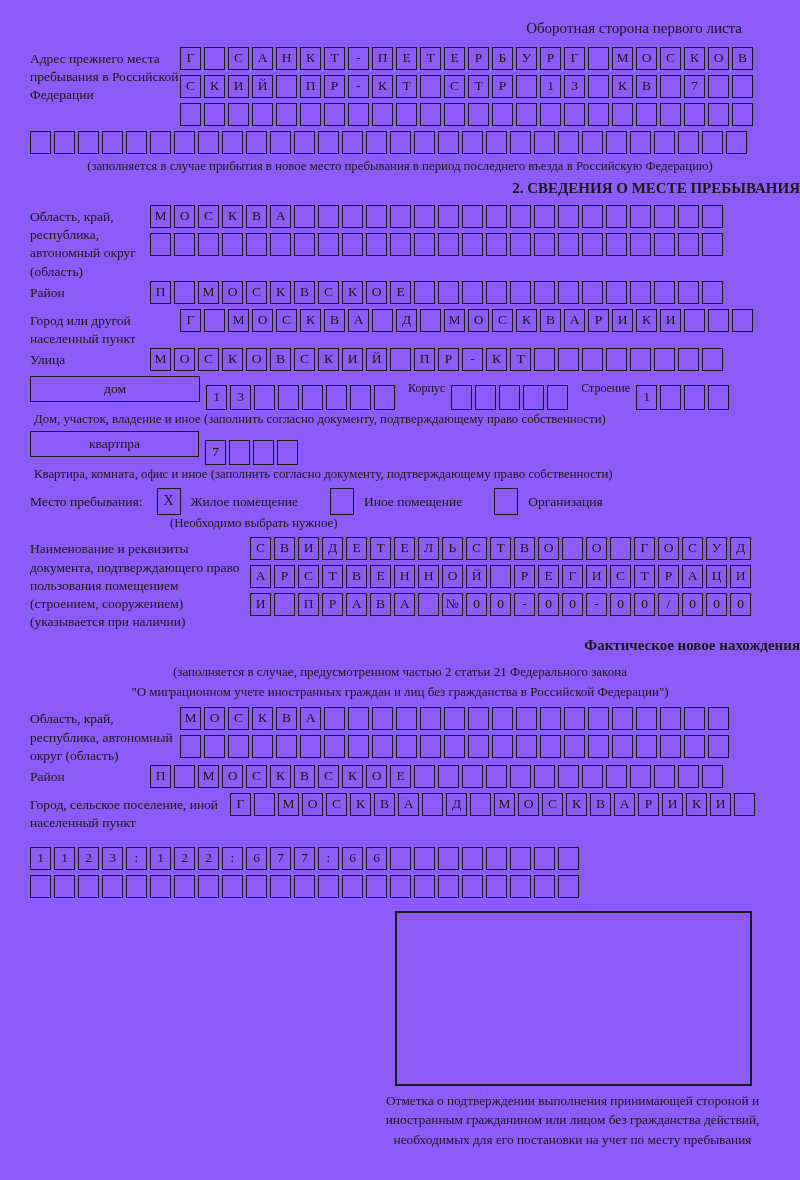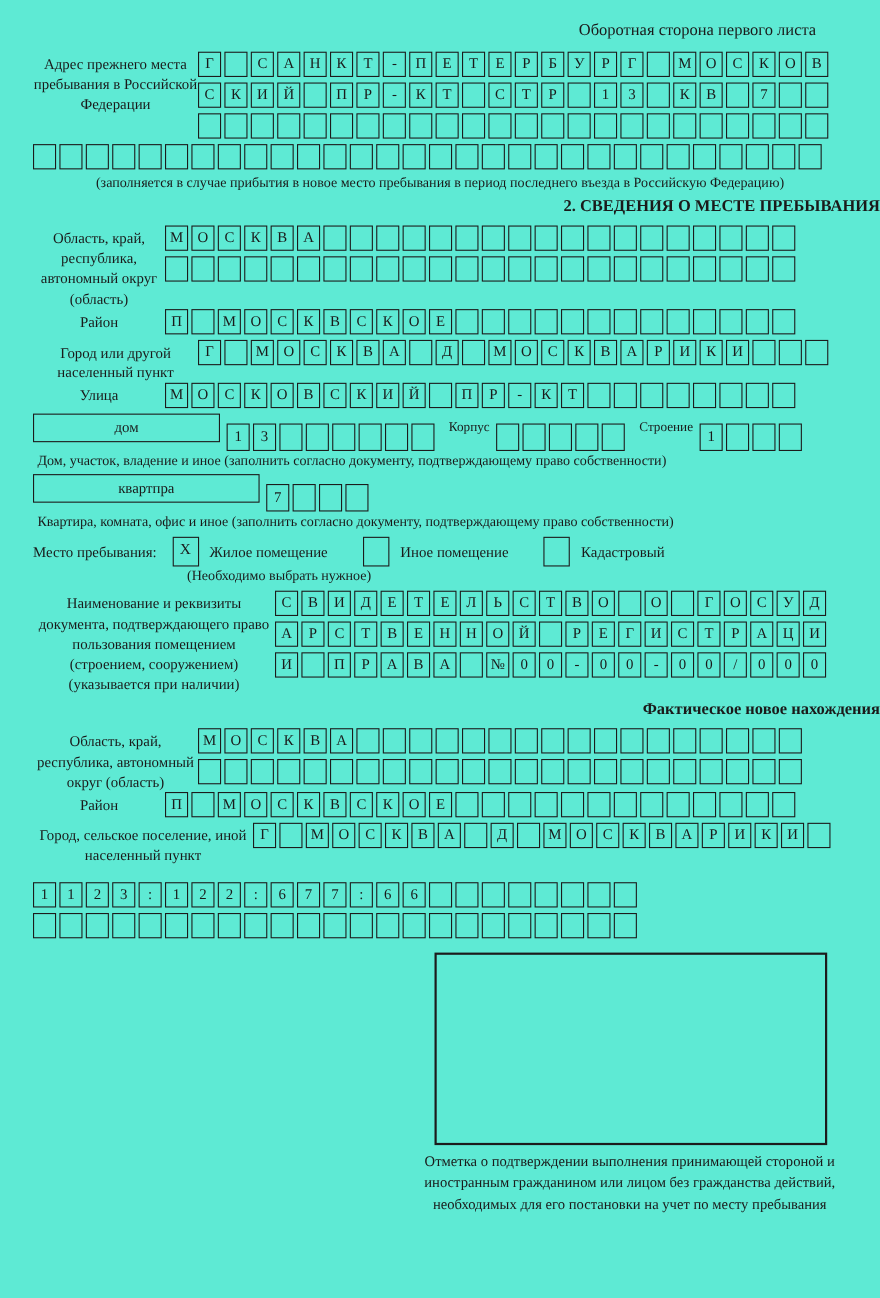--- a/index.html
+++ b/index.html
@@ -1,42 +1,42 @@
 <!DOCTYPE html>
 <html><head>
 <meta charset="utf-8">
 <style>
   html,body{margin:0;padding:0;background:#fff;}
   .page{
     width:800px;height:1180px;position:relative;overflow:hidden;
-    background:#5eead4;color:#1a1a1a;
+    background:#8b5cf6;color:#1a1a1a;
     font-family:"Liberation Serif","DejaVu Serif",serif;
   }
   .header-note{text-align:right;padding:20px 58px 0 0;font-size:15px;}
   .field{display:flex;align-items:flex-start;margin-left:30px;}
-  .label{font-size:13.5px;line-height:1.35;flex:0 0 auto;padding-top:3px;text-align:center;}
+  .label{font-size:13.5px;line-height:1.35;flex:0 0 auto;padding-top:3px;}
   .w150{width:150px;} .w120{width:120px;} .w200{width:200px;} .w220{width:220px;} .w170{width:170px;}
   .rows{flex:1 1 auto;}
   .cellrow{white-space:nowrap;margin-bottom:5px;line-height:0;}
   .cell{
     display:inline-block;box-sizing:border-box;width:21px;height:23px;
     border:1.7px solid #1c1c1c;margin-right:3px;
     text-align:center;font-size:13.5px;line-height:20px;vertical-align:top;
     font-family:"Liberation Serif","DejaVu Serif",serif;
   }
   .caption{font-size:12.8px;margin:0 0 4px 0;}
   .caption.center{text-align:center;margin-left:0;}
   .caption.indent{margin-left:34px;}
   .section-title{text-align:right;font-weight:bold;font-size:15px;margin:6px 0 8px 0;}
   .inline-label{display:inline-block;font-size:12px;vertical-align:top;line-height:25px;margin:0 6px 0 10px;}
   .labelbox{
     display:inline-block;box-sizing:border-box;border:1.7px solid #1c1c1c;height:26px;
     text-align:center;font-size:13.5px;line-height:23px;vertical-align:top;margin-right:6px;
   }
-  .labelbox.dom{width:170px;} .labelbox.kvart{width:206px;}
+  .labelbox.dom{width:170px;} .labelbox.kvart{width:169px;}
   .mixedrow{margin-left:30px;white-space:nowrap;margin-bottom:2px;}
   .mixedrow .cell{height:25px;line-height:22px;}
   .stayrow{margin-left:30px;white-space:nowrap;margin-top:6px;}
   .stay-label{display:inline-block;font-size:13.5px;line-height:27px;vertical-align:top;}
   .checkbox{
     display:inline-block;box-sizing:border-box;width:24px;height:27px;
     border:1.7px solid #1c1c1c;text-align:center;font-size:14px;line-height:24px;
     vertical-align:top;margin:0 10px 0 14px;
   }
   .opt-label{display:inline-block;font-size:13.5px;line-height:27px;vertical-align:top;margin-right:18px;}
@@ -101,34 +101,38 @@
     <span class="labelbox dom">дом</span><span class="cellrow" style="display:inline-block;margin-bottom:0;"><span class="cell">1</span><span class="cell">3</span><span class="cell"></span><span class="cell"></span><span class="cell"></span><span class="cell"></span><span class="cell"></span><span class="cell"></span></span><span class="inline-label">Корпус</span><span class="cellrow" style="display:inline-block;margin-bottom:0;"><span class="cell"></span><span class="cell"></span><span class="cell"></span><span class="cell"></span><span class="cell"></span></span><span class="inline-label">Строение</span><span class="cellrow" style="display:inline-block;margin-bottom:0;"><span class="cell">1</span><span class="cell"></span><span class="cell"></span><span class="cell"></span></span>
   </div>
   <div class="caption indent">Дом, участок, владение и иное (заполнить согласно документу, подтверждающему право собственности)</div>
 
   <div class="mixedrow">
     <span class="labelbox kvart">квартпра</span><span class="cellrow" style="display:inline-block;margin-bottom:0;"><span class="cell">7</span><span class="cell"></span><span class="cell"></span><span class="cell"></span></span>
   </div>
   <div class="caption indent">Квартира, комната, офис и иное (заполнить согласно документу, подтверждающему право собственности)</div>
 
   <div class="stayrow">
-    <span class="stay-label">Место пребывания:</span><span class="checkbox">X</span><span class="opt-label">Жилое помещение</span><span class="checkbox"></span><span class="opt-label">Иное помещение</span><span class="checkbox"></span><span class="opt-label">Кадастровый</span>
+    <span class="stay-label">Место пребывания:</span><span class="checkbox">X</span><span class="opt-label">Жилое помещение</span><span class="checkbox"></span><span class="opt-label">Иное помещение</span><span class="checkbox"></span><span class="opt-label">Организация</span>
   </div>
   <div class="stay-caption">(Необходимо выбрать нужное)</div>
 
   <div class="field">
     <div class="label w220">Наименование и реквизиты документа, подтверждающего право пользования помещением (строением, сооружением) (указывается при наличии)</div>
     <div class="rows">
       <div class="cellrow"><span class="cell">С</span><span class="cell">В</span><span class="cell">И</span><span class="cell">Д</span><span class="cell">Е</span><span class="cell">Т</span><span class="cell">Е</span><span class="cell">Л</span><span class="cell">Ь</span><span class="cell">С</span><span class="cell">Т</span><span class="cell">В</span><span class="cell">О</span><span class="cell"></span><span class="cell">О</span><span class="cell"></span><span class="cell">Г</span><span class="cell">О</span><span class="cell">С</span><span class="cell">У</span><span class="cell">Д</span></div>
       <div class="cellrow"><span class="cell">А</span><span class="cell">Р</span><span class="cell">С</span><span class="cell">Т</span><span class="cell">В</span><span class="cell">Е</span><span class="cell">Н</span><span class="cell">Н</span><span class="cell">О</span><span class="cell">Й</span><span class="cell"></span><span class="cell">Р</span><span class="cell">Е</span><span class="cell">Г</span><span class="cell">И</span><span class="cell">С</span><span class="cell">Т</span><span class="cell">Р</span><span class="cell">А</span><span class="cell">Ц</span><span class="cell">И</span></div>
       <div class="cellrow"><span class="cell">И</span><span class="cell"></span><span class="cell">П</span><span class="cell">Р</span><span class="cell">А</span><span class="cell">В</span><span class="cell">А</span><span class="cell"></span><span class="cell">№</span><span class="cell">0</span><span class="cell">0</span><span class="cell">-</span><span class="cell">0</span><span class="cell">0</span><span class="cell">-</span><span class="cell">0</span><span class="cell">0</span><span class="cell">/</span><span class="cell">0</span><span class="cell">0</span><span class="cell">0</span></div>
     </div>
   </div>
 
   <div class="section-title">Фактическое новое нахождения</div>
+  <div class="fact-caption">
+    <span>(заполняется в случае, предусмотренном частью 2 статьи 21 Федерального закона</span><br>
+    <span>"О миграционном учете иностранных граждан и лиц без гражданства в Российской Федерации")</span>
+  </div>
 
   <div class="field">
     <div class="label w150">Область, край, республика, автономный округ (область)</div>
     <div class="rows">
       <div class="cellrow"><span class="cell">М</span><span class="cell">О</span><span class="cell">С</span><span class="cell">К</span><span class="cell">В</span><span class="cell">А</span><span class="cell"></span><span class="cell"></span><span class="cell"></span><span class="cell"></span><span class="cell"></span><span class="cell"></span><span class="cell"></span><span class="cell"></span><span class="cell"></span><span class="cell"></span><span class="cell"></span><span class="cell"></span><span class="cell"></span><span class="cell"></span><span class="cell"></span><span class="cell"></span><span class="cell"></span></div>
       <div class="cellrow"><span class="cell"></span><span class="cell"></span><span class="cell"></span><span class="cell"></span><span class="cell"></span><span class="cell"></span><span class="cell"></span><span class="cell"></span><span class="cell"></span><span class="cell"></span><span class="cell"></span><span class="cell"></span><span class="cell"></span><span class="cell"></span><span class="cell"></span><span class="cell"></span><span class="cell"></span><span class="cell"></span><span class="cell"></span><span class="cell"></span><span class="cell"></span><span class="cell"></span><span class="cell"></span></div>
     </div>
   </div>
 
   <div class="field">

